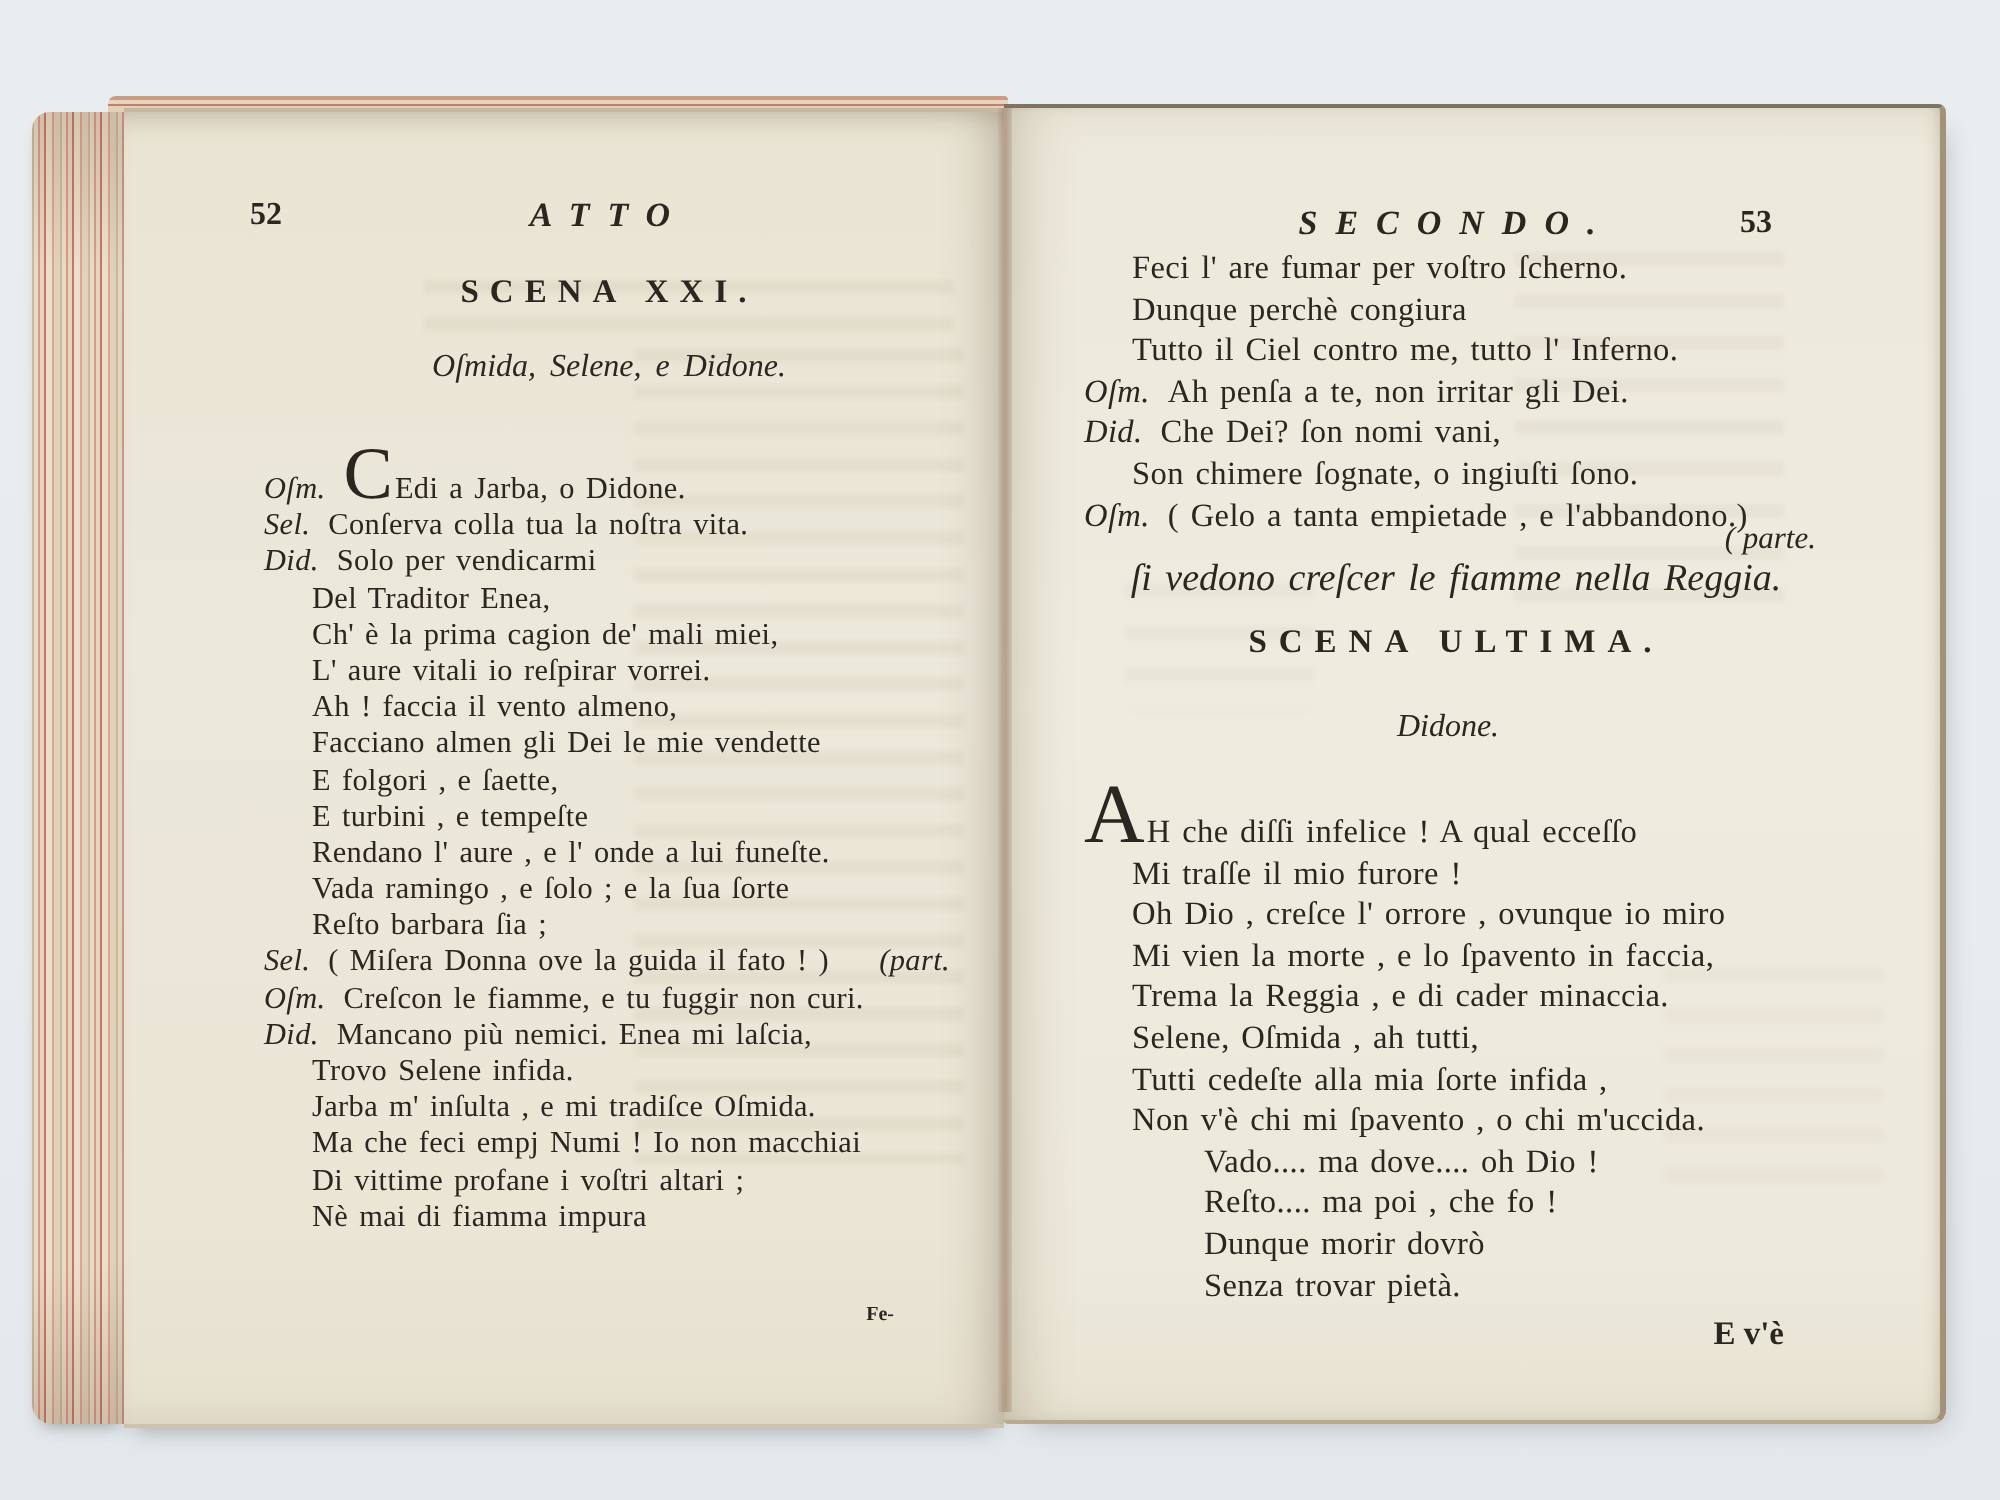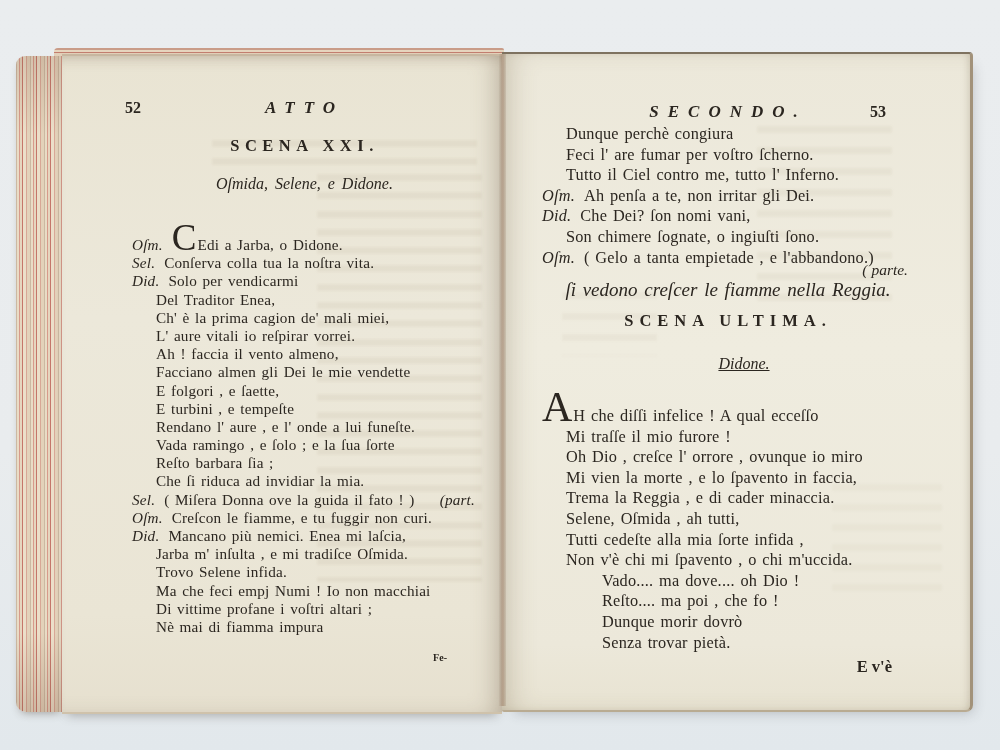--- a/index.html
+++ b/index.html
@@ -71,21 +71,21 @@
     font-size:17px;letter-spacing:9px;}
   .pageno{position:absolute;top:1px;font-size:16px;font-weight:700;}
   .pn-left{left:-7px;}
   .pn-right{right:28px;}
 
   .scene-head{position:absolute;text-align:center;font-weight:700;font-size:16.5px;letter-spacing:5.5px;white-space:nowrap;}
   .sh-left{top:80px;left:70px;width:345px;}
   .sh-right{top:257px;left:40px;width:372px;letter-spacing:6px;}
   .chars{position:absolute;text-align:center;font-style:italic;font-size:16px;word-spacing:3px;}
   .ch-left{top:119px;left:70px;width:345px;}
-  .ch-right{top:301px;left:56px;width:372px;text-decoration:underline;}
+  .ch-right{top:301px;left:36px;width:372px;}
 
   
   .verse{position:absolute;}
   .vb-left{top:180px;left:70px;width:345px;}
   .vb-right-a{top:70px;left:40px;width:372px;}
   .vb-right-b{top:352px;left:40px;width:372px;}
   .line{position:relative;white-space:nowrap;}
   .vb-left .line{height:18.2px;font-size:15.2px;line-height:18.2px;letter-spacing:.2px;word-spacing:1.5px;}
   .vb-right-a .line,.vb-right-b .line{height:20.6px;font-size:16.3px;line-height:20.6px;letter-spacing:.2px;word-spacing:1.5px;}
   .line.ind1{padding-left:24px;}
@@ -131,47 +131,46 @@
         <div class="line ind1"><span class="vt">Del Traditor Enea,</span></div>
         <div class="line ind1"><span class="vt">Ch' è la prima cagion de' mali miei,</span></div>
         <div class="line ind1"><span class="vt">L' aure vitali io reſpirar vorrei.</span></div>
         <div class="line ind1"><span class="vt">Ah ! faccia il vento almeno,</span></div>
         <div class="line ind1"><span class="vt">Facciano almen gli Dei le mie vendette</span></div>
         <div class="line ind1"><span class="vt">E folgori , e ſaette,</span></div>
         <div class="line ind1"><span class="vt">E turbini , e tempeſte</span></div>
         <div class="line ind1"><span class="vt">Rendano l' aure , e l' onde a lui funeſte.</span></div>
         <div class="line ind1"><span class="vt">Vada ramingo , e ſolo ; e la ſua ſorte</span></div>
         <div class="line ind1"><span class="vt">Reſto barbara ſia ;</span></div>
-        <div class="line ind1"><span class="vt">Che ſi riduca ad invidiar la mia.</span></div>
         <div class="line ind0"><span class="sp">Sel.</span><span class="vt">( Miſera Donna ove la guida il fato ! )</span><span class="trail">(part.</span></div>
         <div class="line ind0"><span class="sp">Oſm.</span><span class="vt">Creſcon le fiamme, e tu fuggir non curi.</span></div>
         <div class="line ind0"><span class="sp">Did.</span><span class="vt">Mancano più nemici. Enea mi laſcia,</span></div>
+        <div class="line ind1"><span class="vt">Trovo Selene infida.</span></div>
         <div class="line ind1"><span class="vt">Jarba m' inſulta , e mi tradiſce Oſmida.</span></div>
-        <div class="line ind1"><span class="vt">Trovo Selene infida.</span></div>
         <div class="line ind1"><span class="vt">Ma che feci empj Numi ! Io non macchiai</span></div>
         <div class="line ind1"><span class="vt">Di vittime profane i voſtri altari ;</span></div>
         <div class="line ind1"><span class="vt">Nè mai di fiamma impura</span></div>
       </div>
 
     <div class="catchword cw-left">Fe-</div>
   </div>
 
   <div class="page page-right">
     <div class="ghost gr1"></div>
     <div class="ghost gr2"></div>
     <div class="ghost gr3"></div>
 
     <div class="page-head ph-right">
       <span class="run-title">SECONDO.</span>
       <span class="pageno pn-right">53</span>
     </div>
 
     <div class="verse vb-right-a">
+        <div class="line ind1"><span class="vt">Feci l' are fumar per voſtro ſcherno.</span></div>
         <div class="line ind1"><span class="vt">Dunque perchè congiura</span></div>
-        <div class="line ind1"><span class="vt">Feci l' are fumar per voſtro ſcherno.</span></div>
         <div class="line ind1"><span class="vt">Tutto il Ciel contro me, tutto l' Inferno.</span></div>
         <div class="line ind0"><span class="sp">Oſm.</span><span class="vt">Ah penſa a te, non irritar gli Dei.</span></div>
         <div class="line ind0"><span class="sp">Did.</span><span class="vt">Che Dei? ſon nomi vani,</span></div>
         <div class="line ind1"><span class="vt">Son chimere ſognate, o ingiuſti ſono.</span></div>
         <div class="line ind0"><span class="sp">Oſm.</span><span class="vt">( Gelo a tanta empietade , e l'abbandono.)</span></div>
       </div>
 
     <div class="direction-exit">( parte.</div>
     <div class="direction-scene">ſi vedono creſcer le fiamme nella Reggia.</div>
 

